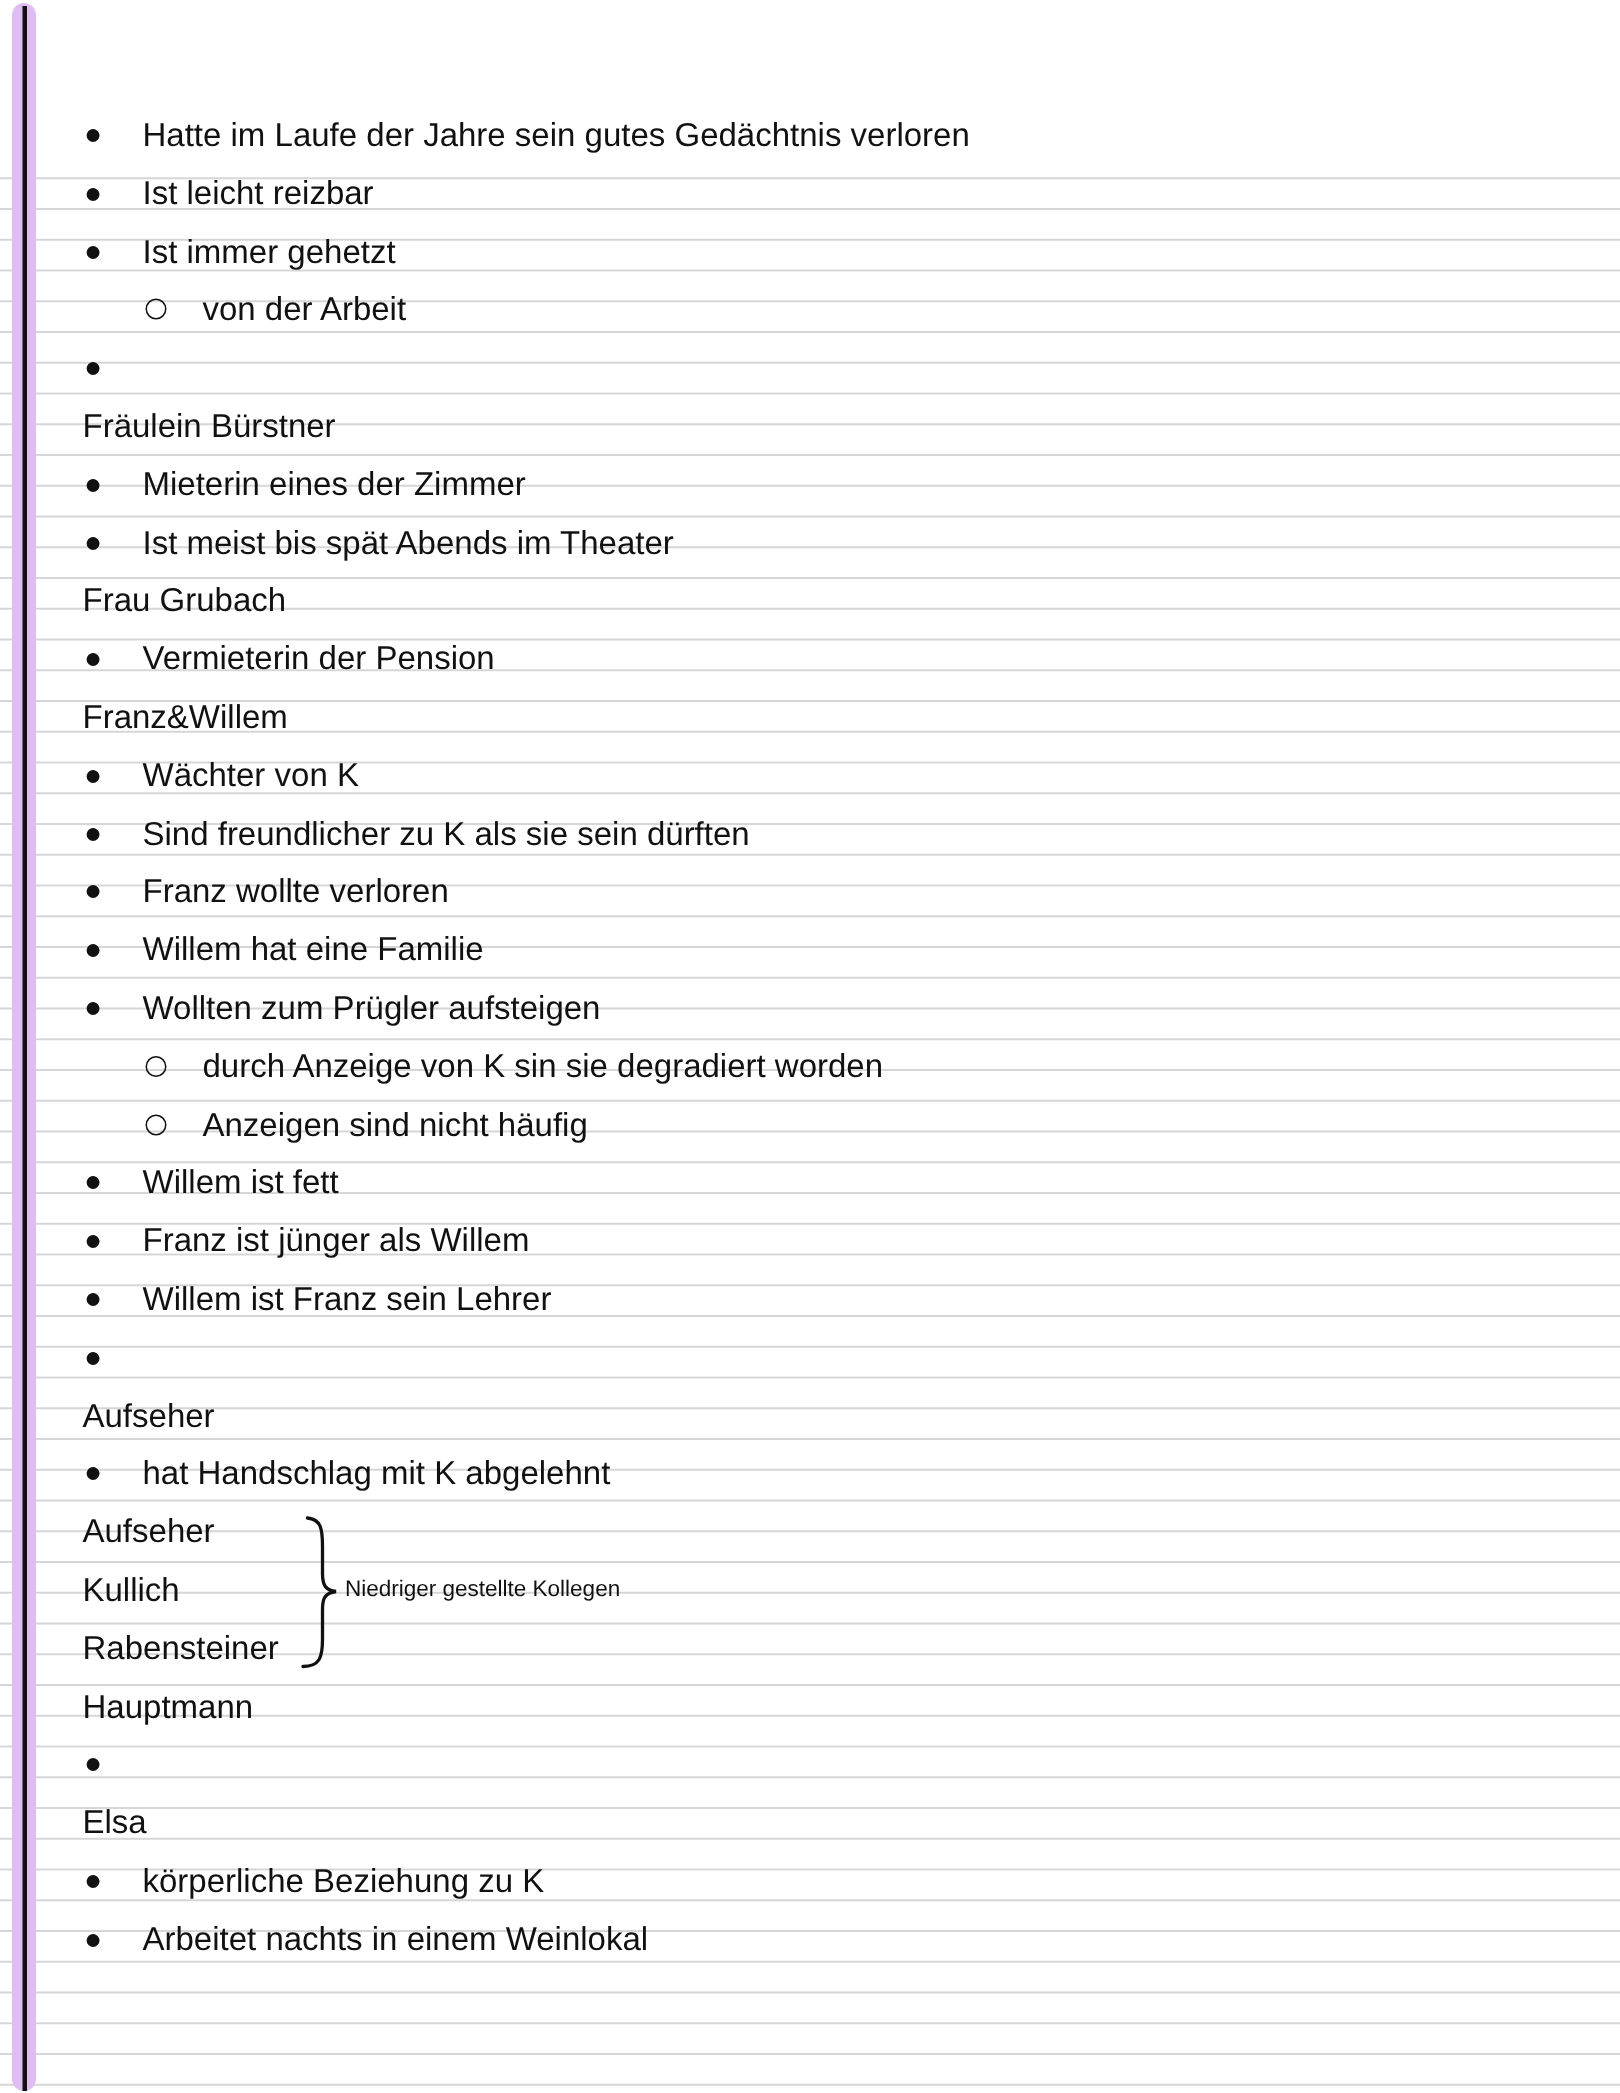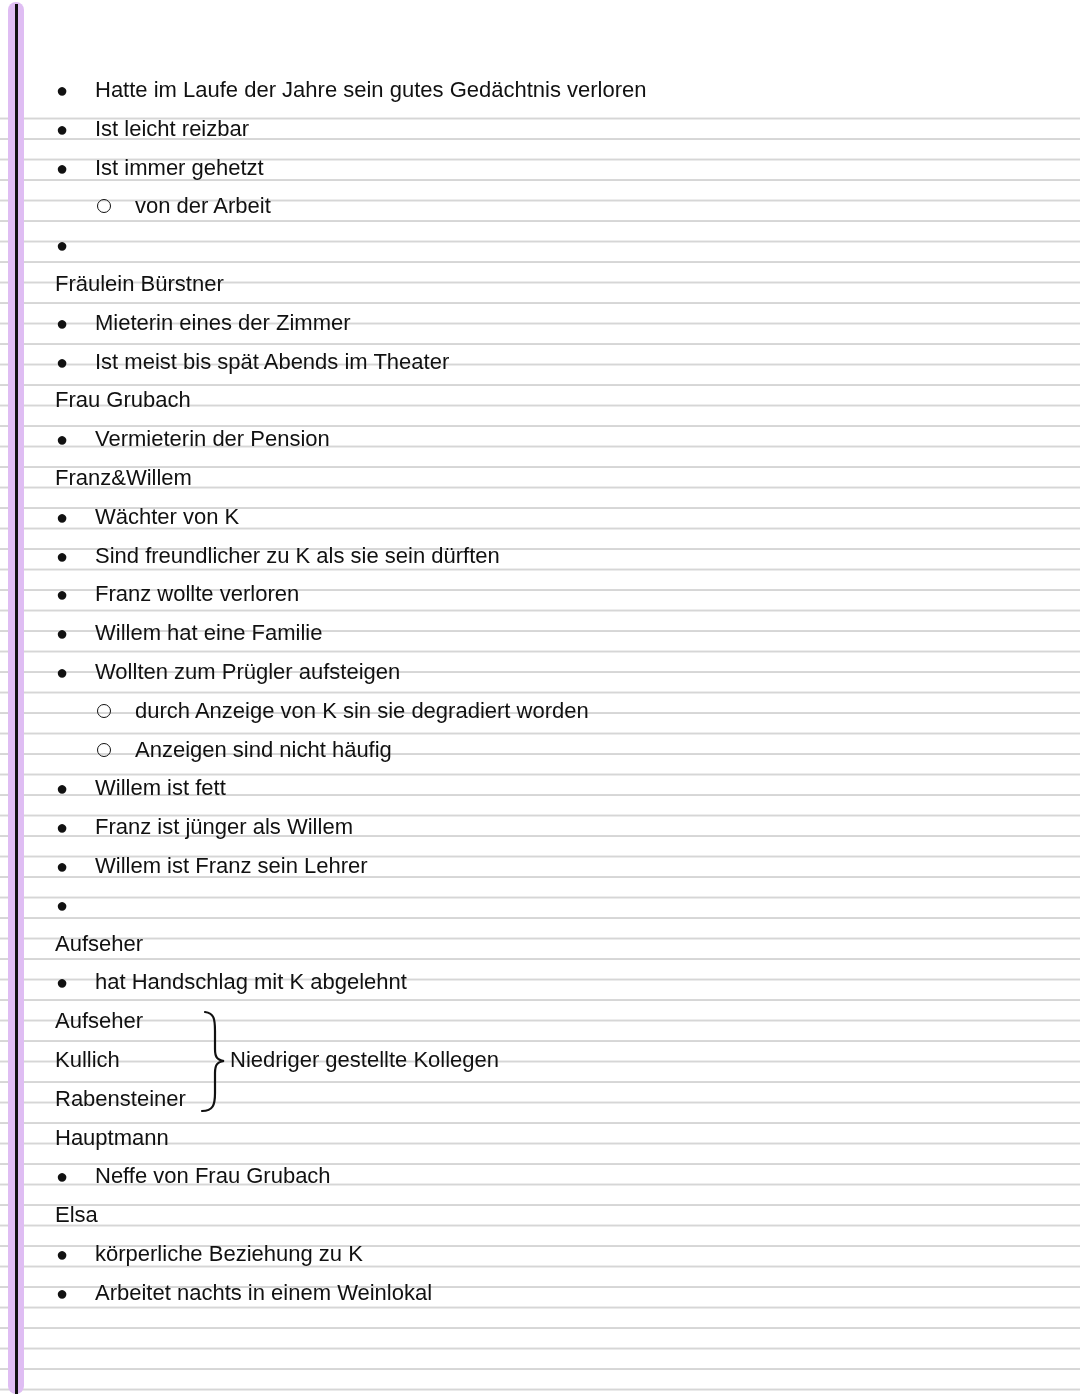--- a/index.html
+++ b/index.html
@@ -41,21 +41,21 @@
   .circle {
     position:absolute; left:97px; top:12px; width:14px; height:14px;
     border:1.6px solid #111; border-radius:50%; box-sizing:border-box;
   }
   .text-l2 { position:absolute; left:135px; }
   .heading { position:absolute; left:55px; font-weight:normal; }
   .brace {
     position:absolute; left:200px; top:1009px; width:30px; height:105px;
   }
   .brace-label {
-    position:absolute; left:230px; top:1041px; font-size:22px; line-height:38.8px;
+    position:absolute; left:230px; top:1041px; font-size:15px; line-height:38.8px;
   }
 </style>
 </head>
 <body>
 
 <div class="rules"></div>
 <div class="rules-mask"></div>
 <div class="margin-bar"></div>
 <div class="margin-line"></div>
 
@@ -163,21 +163,20 @@
       <span class="heading">Kullich</span>
     </div>
   <div class="row">
       <span class="heading">Rabensteiner</span>
     </div>
   <div class="row">
       <span class="heading">Hauptmann</span>
     </div>
   <div class="row">
       <span class="bullet">●</span>
-      <span class="text-l1">Neffe von Frau Grubach</span>
     </div>
   <div class="row">
       <span class="heading">Elsa</span>
     </div>
 
   <div class="row">
       <span class="bullet">●</span>
       <span class="text-l1">körperliche Beziehung zu K</span>
     </div>
   <div class="row">

